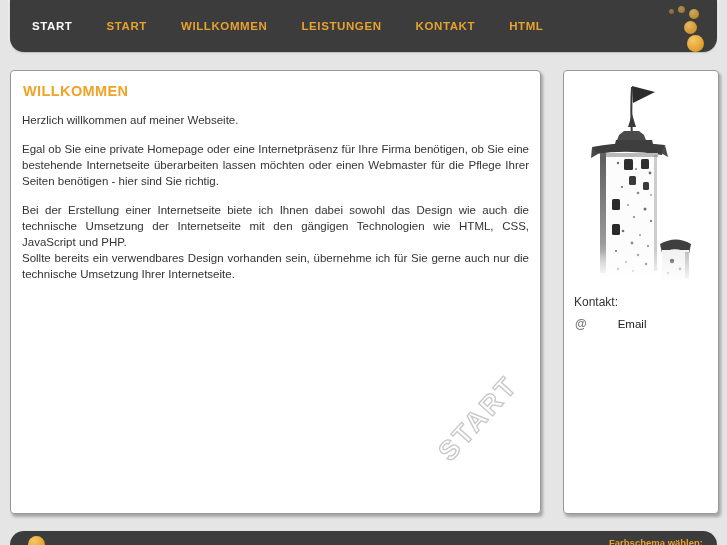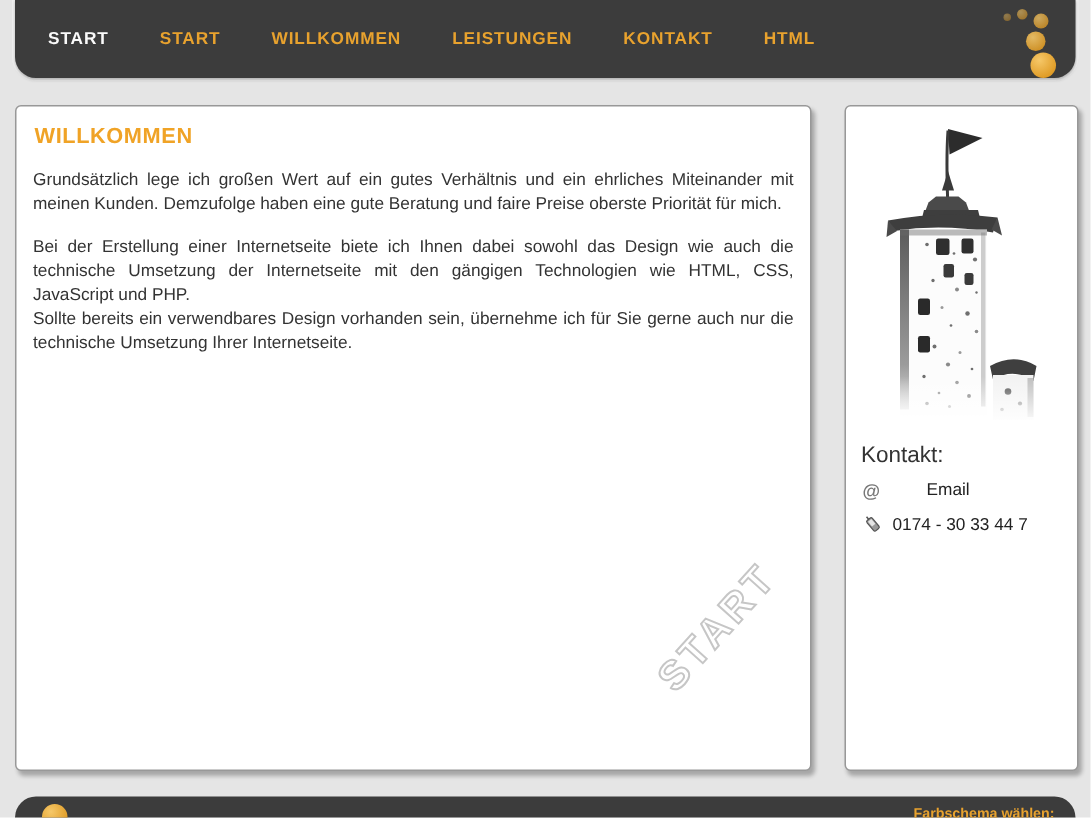--- a/index.html
+++ b/index.html
@@ -48,21 +48,21 @@
   }
   .watermark{
     position:absolute;left:416px;top:332px;
     transform:rotate(-48deg);
     font-size:27px;font-weight:bold;letter-spacing:3px;
     color:#ffffff;-webkit-text-stroke:1.3px #c6c6c6;
     user-select:none;pointer-events:none;
   }
   
   .tower-wrap{margin:4px 0 0 16px;width:106px;height:206px;}
-  .contact-label{font-size:15px;color:#333;margin:6px 0 9px 2px;}
+  .contact-label{font-size:12px;color:#333;margin:6px 0 9px 2px;}
   .contact-row{
     display:flex;align-items:center;gap:7px;
     font-size:11.5px;color:#222;margin:0 0 10px 3px;
   }
   .at-icon{color:#777;font-size:12px;font-weight:bold;line-height:1;}
   .email-link{cursor:pointer;padding-left:24px;}
   
   .footer{
     position:absolute;left:10px;top:531px;width:707px;height:40px;
     background:#3c3c3c;border-radius:14px;
@@ -90,21 +90,22 @@
     <div class="dot d1"></div>
     <div class="dot d2"></div>
     <div class="dot d3"></div>
     <div class="dot d4"></div>
     <div class="dot d5"></div>
   </div>
 </div>
 
 <div class="panel main-panel">
   <div class="page-title">WILLKOMMEN</div>
-  <p>Grundsätzlich lege ich großen Wert auf ein gutes Verhältnis und ein ehrliches Miteinander mit meinen Kunden. Demzufolge haben eine gute Beratung und faire Preise oberste Priorität für mich.</p>
+  <p>Herzlich willkommen auf meiner Webseite.</p>
+  <p>Egal ob Sie eine private Homepage oder eine Internetpräsenz für Ihre Firma benötigen, ob Sie eine bestehende Internetseite überarbeiten lassen möchten oder einen Webmaster für die Pflege Ihrer Seiten benötigen - hier sind Sie richtig.</p>
   <p>Bei der Erstellung einer Internetseite biete ich Ihnen dabei sowohl das Design wie auch die technische Umsetzung der Internetseite mit den gängigen Technologien wie HTML, CSS, JavaScript und PHP.
 Sollte bereits ein verwendbares Design vorhanden sein, übernehme ich für Sie gerne auch nur die technische Umsetzung Ihrer Internetseite.</p>
   <div class="watermark">START</div>
 </div>
 
 <div class="panel side-panel">
   <div class="tower-wrap">
     <svg width="106" height="206" viewBox="0 0 106 206">
       <defs>
         <linearGradient id="fadeB" x1="0" y1="0" x2="0" y2="1">
@@ -172,28 +173,18 @@
       <circle cx="80" cy="190" r="1.2" fill="#8a8a8a"></circle>
 
       <rect x="0" y="168" width="106" height="38" fill="url(#fadeB)"></rect>
     </svg>
   </div>
   <div class="contact-label">Kontakt:</div>
   <div class="contact-row">
     <span class="at-icon">@</span>
     <span class="email-link">Email</span>
   </div>
-  <div class="contact-row">
-    <svg width="13" height="13" viewBox="0 0 13 13">
-      <g transform="rotate(-40 6.5 6.5)">
-        <rect x="4.5" y="2.4" width="4.6" height="9" rx="1.2" fill="#999999" stroke="#555555" stroke-width="0.8"></rect>
-        <rect x="5.4" y="3.4" width="2.9" height="4.2" fill="#ffffff" opacity="0.75"></rect>
-        <line x1="6.8" y1="0.2" x2="6.8" y2="2.4" stroke="#555555" stroke-width="1"></line>
-      </g>
-    </svg>
-    <span>0174 - 30 33 44 7</span>
-  </div>
 </div>
 
 <div class="footer">
   <div class="footer-dot"></div>
   <span class="footer-label">Farbschema wählen:</span>
 </div>
 
 </body></html>

